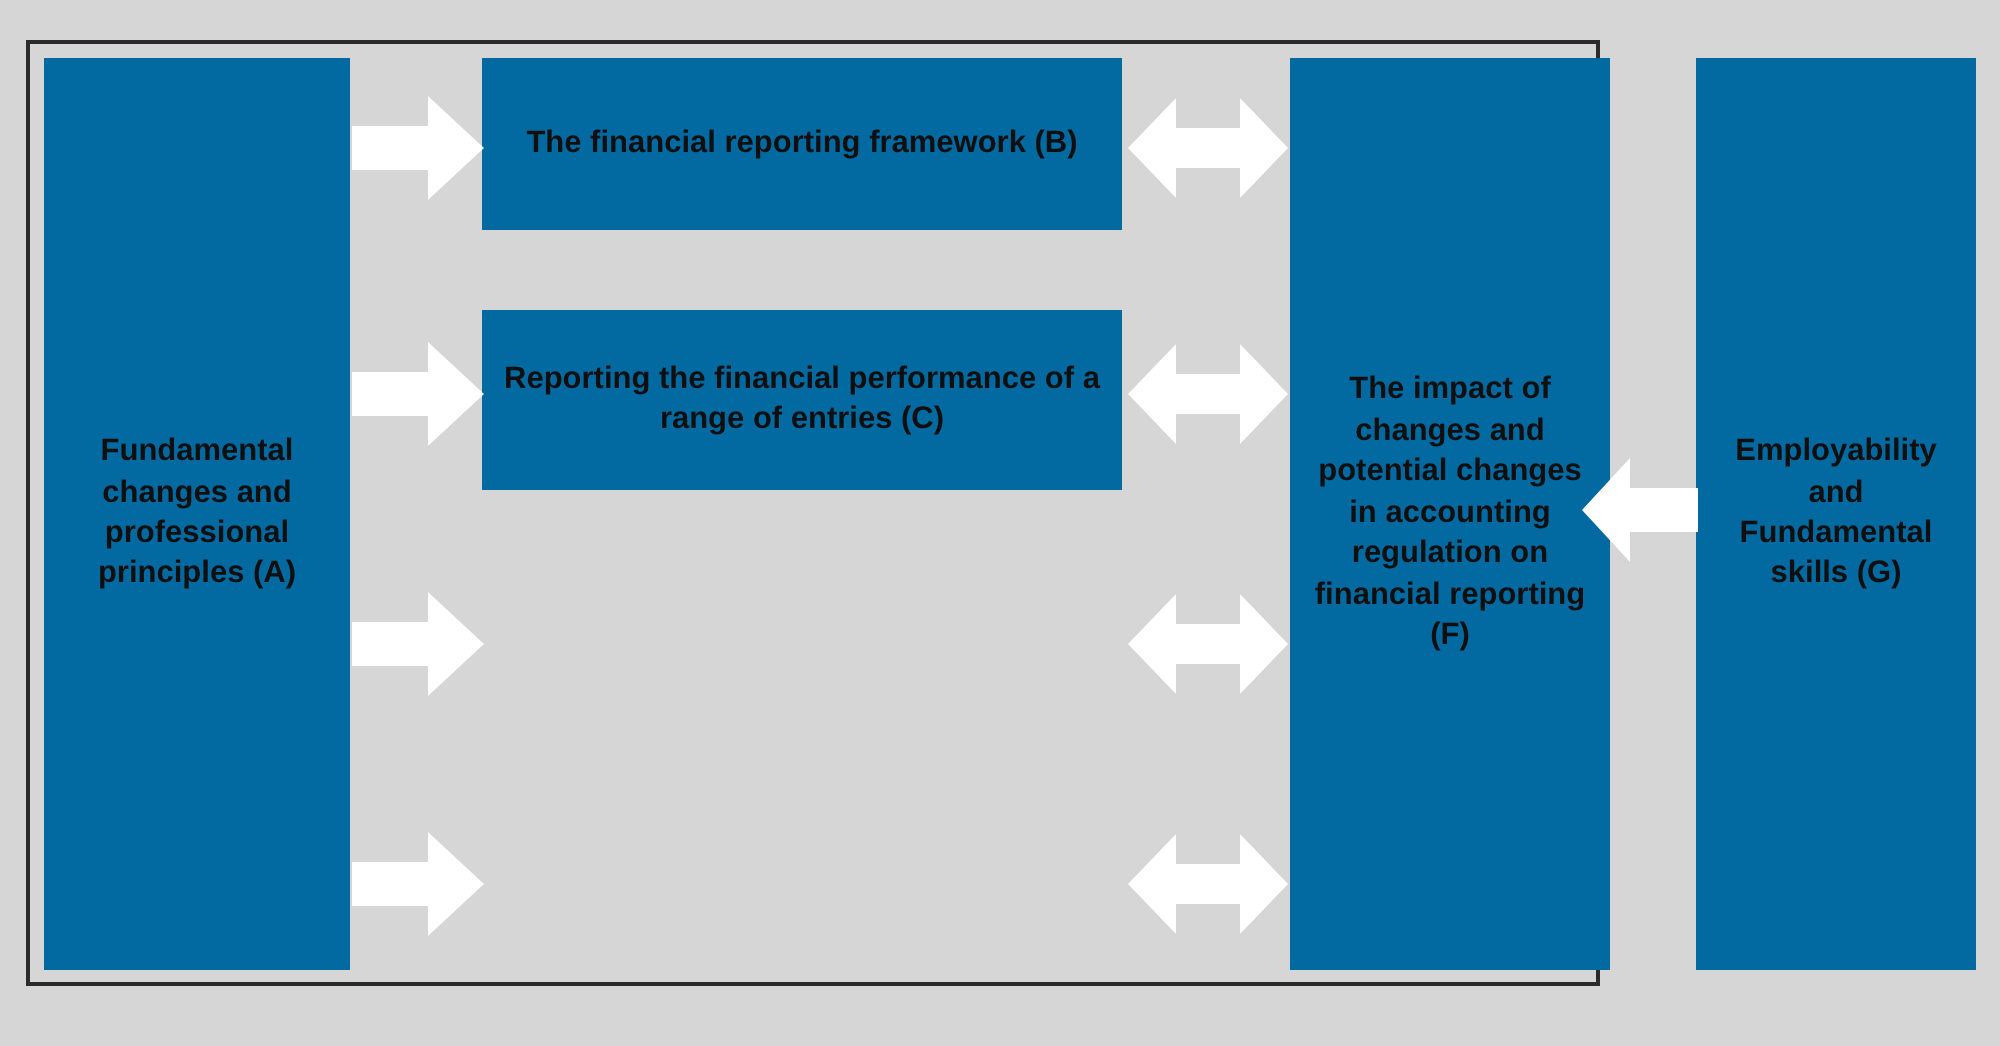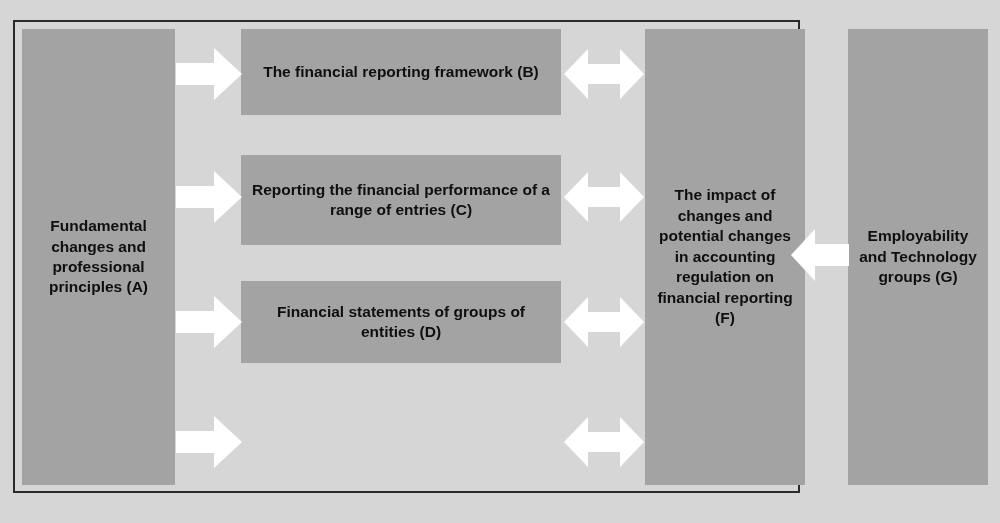--- a/index.html
+++ b/index.html
@@ -24,21 +24,21 @@
     left: 13px;
     top: 20px;
     width: 787px;
     height: 473px;
     border: 2px solid #2b2b2b;
     box-sizing: border-box;
     background: transparent;
   }
   .node {
     position: absolute;
-    background: #a3a3a3;
+    background: #0369a1;
     box-sizing: border-box;
     display: flex;
     align-items: center;
     justify-content: center;
     text-align: center;
     color: #0f0f0f;
     font-weight: bold;
     line-height: 1.32;
     padding: 4px 8px;
   }
@@ -130,31 +130,28 @@
   </div>
 
   <div class="node" id="node-b">
     <span>The financial reporting framework (B)</span>
   </div>
 
   <div class="node" id="node-c">
     <span>Reporting the financial performance of a range of entries (C)</span>
   </div>
 
-  <div class="node" id="node-d">
-    <span>Financial statements of groups of entities (D)</span>
-  </div>
 
 
   <div class="node" id="node-f">
     <span>The impact of changes and potential changes in accounting regulation on financial reporting (F)</span>
   </div>
 
   <div class="node" id="node-g">
-    <span>Employability and Technology groups (G)</span>
+    <span>Employability and Fundamental skills (G)</span>
   </div>
 
   <div class="arrow" id="arrow-a-b">
     <svg width="66" height="56" viewBox="0 0 66 56" xmlns="http://www.w3.org/2000/svg">
       <polygon points="0,17 38,17 38,2 66,28 38,54 38,39 0,39" fill="#ffffff"></polygon>
     </svg>
   </div>
   <div class="arrow" id="arrow-a-c">
     <svg width="66" height="56" viewBox="0 0 66 56" xmlns="http://www.w3.org/2000/svg">
       <polygon points="0,17 38,17 38,2 66,28 38,54 38,39 0,39" fill="#ffffff"></polygon>

